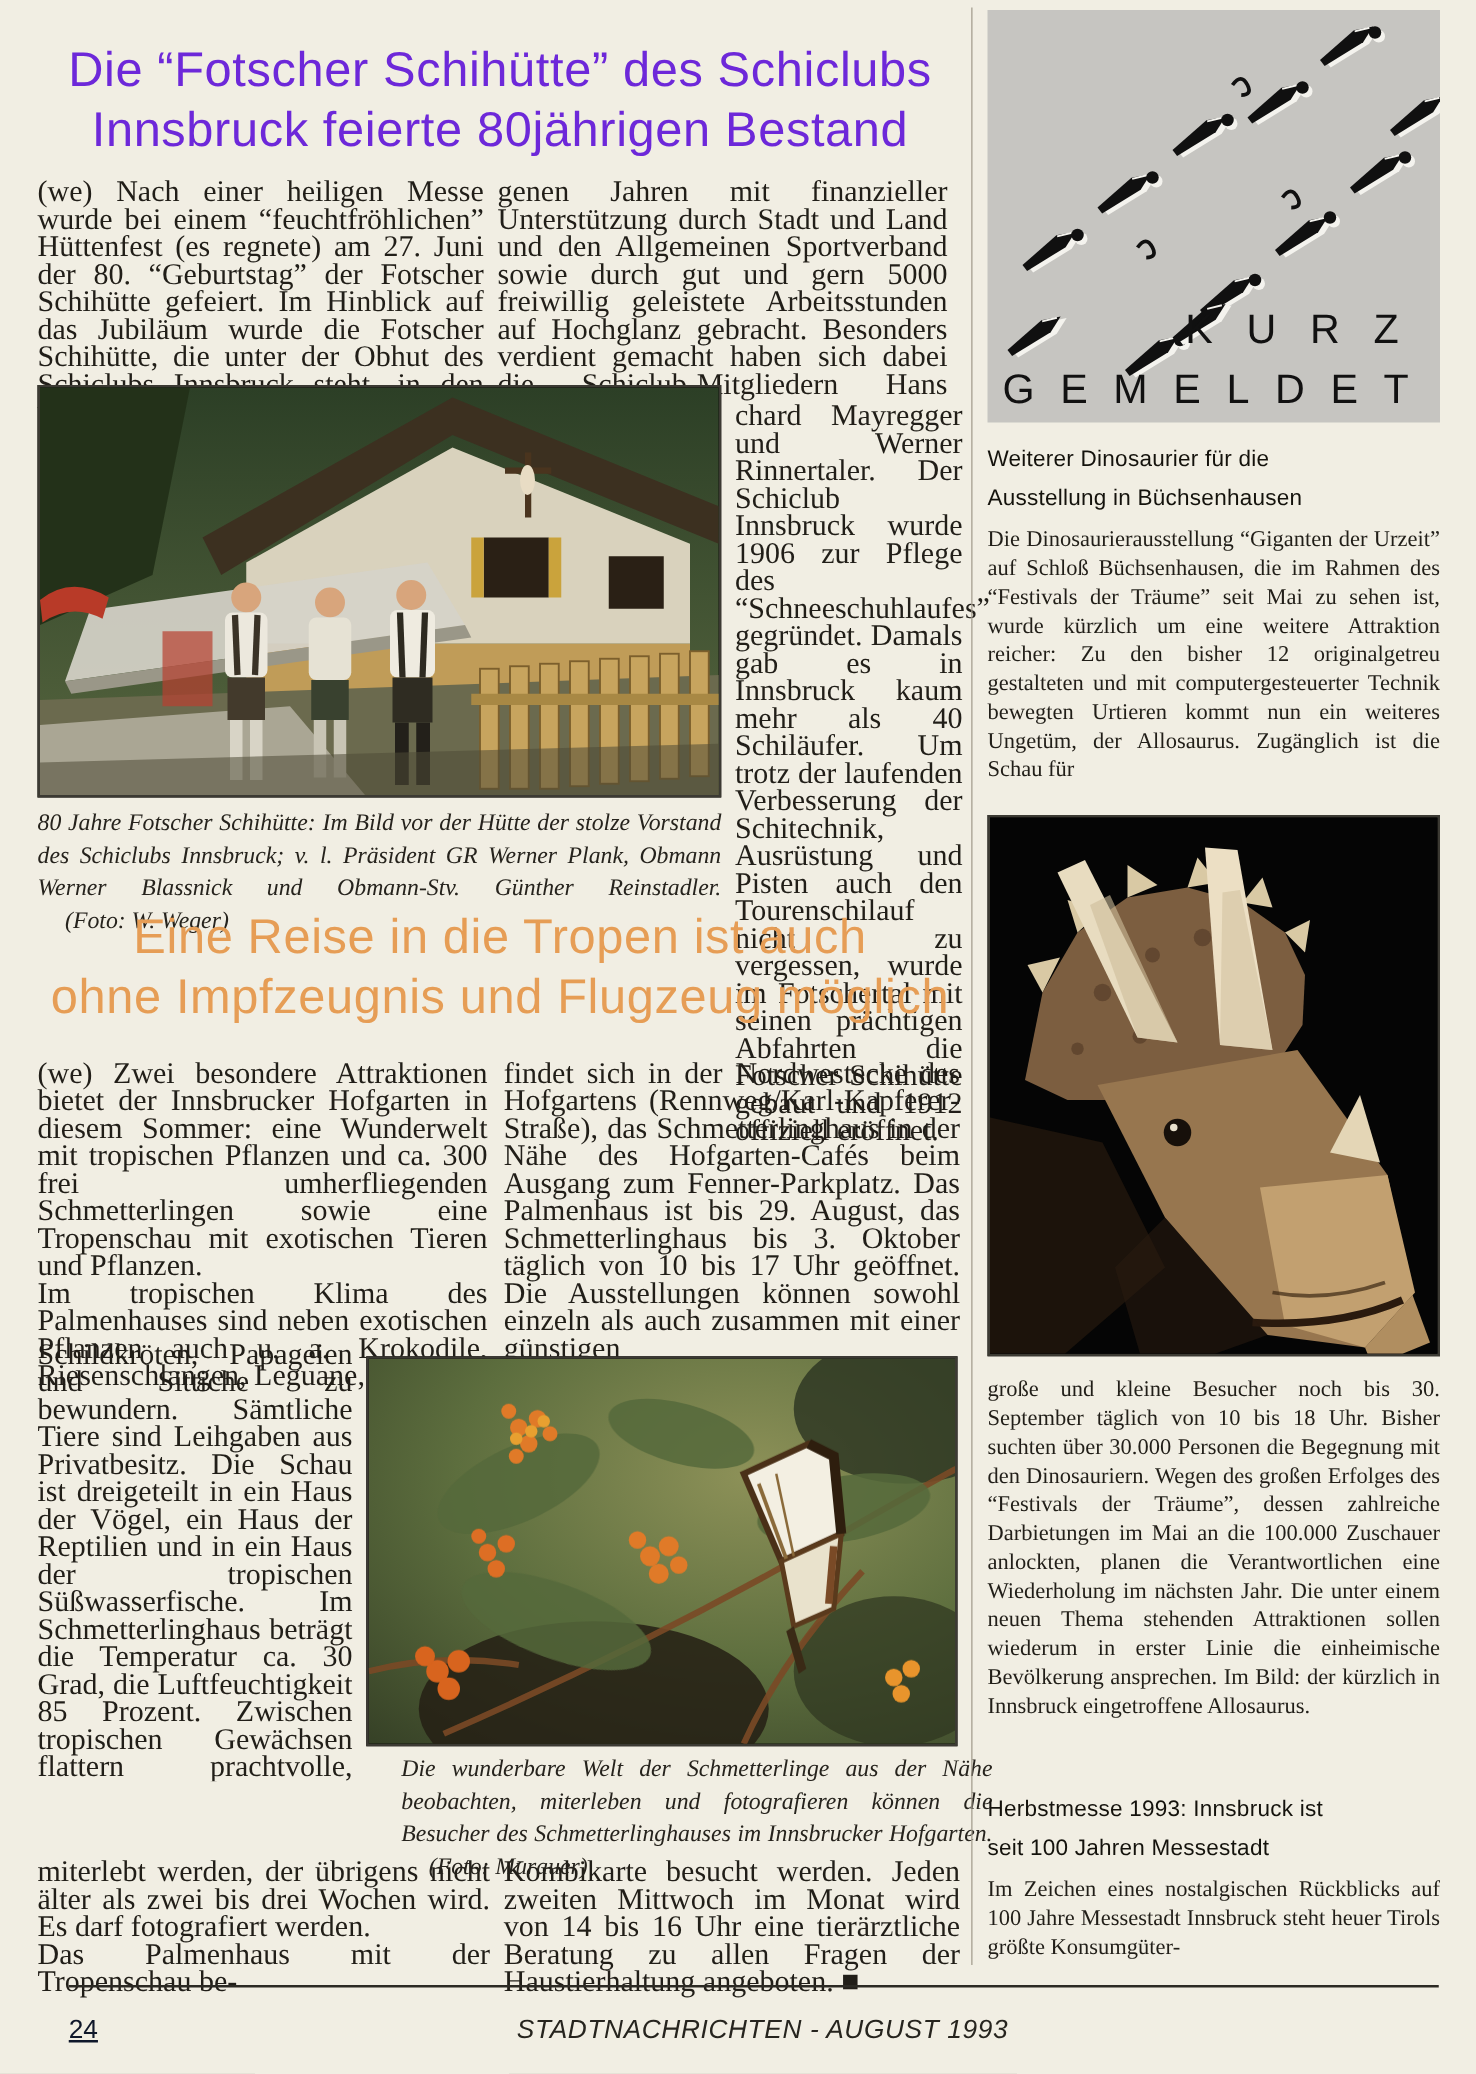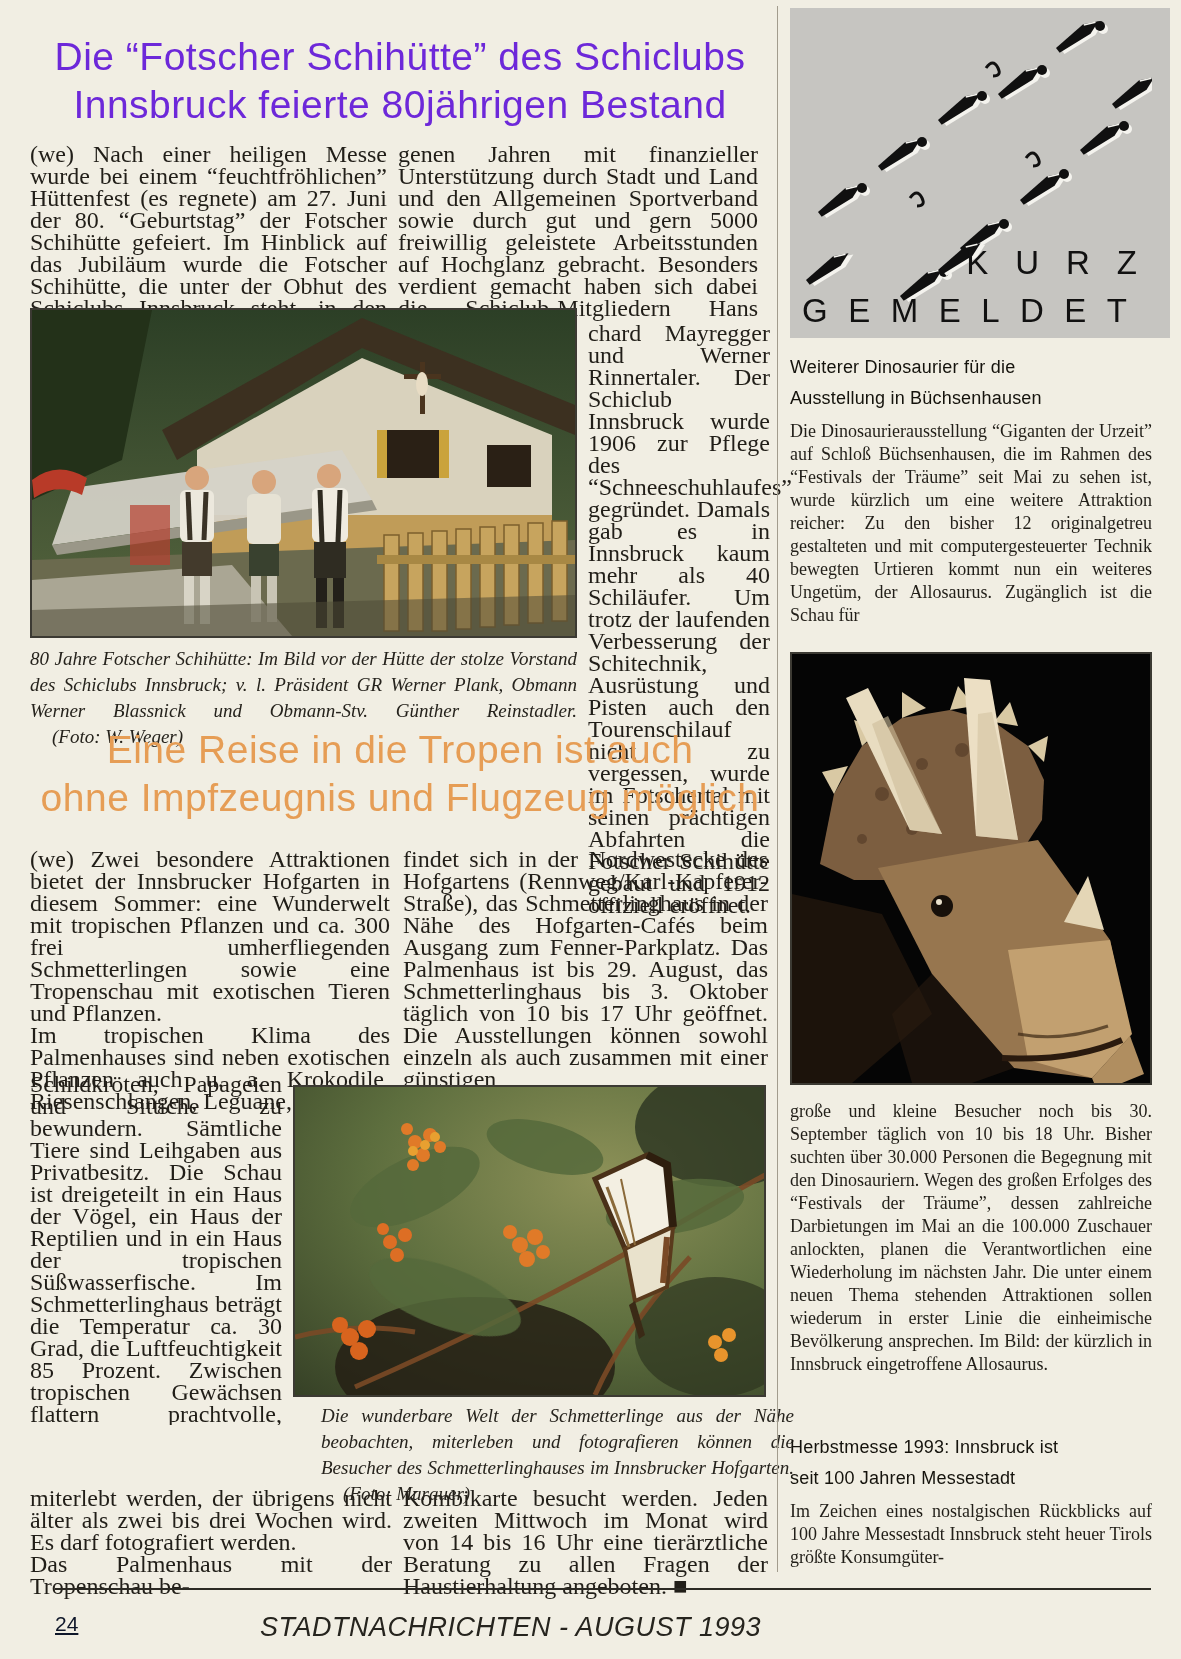--- a/index.html
+++ b/index.html
@@ -23,35 +23,35 @@
   .headline-2{font-size:39px;line-height:48px;color:#e69d55;}
   .caption{
     font-style:italic;font-size:19px;line-height:26px;text-align:justify;color:#26231d;
   }
   .caption .credit{padding-left:22px;white-space:nowrap;}
   .photo-frame{border:2px solid #3c3a33;background:#000;box-sizing:border-box;}
   .rc-headline{
     font-family:"Liberation Sans",sans-serif;font-size:18px;line-height:31px;
     color:#14120c;font-weight:500;letter-spacing:0.2px;
   }
-  .banner{background:#c6c5c1;padding-left:18px;}
+  .banner{background:#c6c5c1;}
   .banner-word{
     position:absolute;font-family:"Liberation Sans",sans-serif;color:#111;
     font-weight:400;
   }
   .banner-kurz{right:0;bottom:56px;font-size:33px;letter-spacing:27px;padding-right:6px;}
   .banner-gemeldet{left:0;bottom:8px;font-size:33px;letter-spacing:20.5px;padding-left:12px;}
   .vrule{width:1px;background:#a29c8d;}
   .footer-rule{height:2px;background:#2c2a24;}
   .footer-num{
     font-family:"Liberation Sans",sans-serif;font-size:21px;color:#0f172a;text-decoration:underline;
   }
   .footer-title{
-    font-family:"Liberation Sans",sans-serif;font-style:italic;font-size:27px;
-    color:#26241e;letter-spacing:0.5px;
+    font-family:"Liberation Sans",sans-serif;font-style:italic;font-size:21px;
+    color:#26241e;text-align:center;letter-spacing:0.5px;
   }
 </style>
 </head>
 <body>
 
 <div class="page">
 
   <div class="abs headline headline-1" style="left:30px;top:33px;width:740px;">
     <div>Die “Fotscher Schihütte” des Schiclubs</div>
     <div>Innsbruck feierte 80jährigen Bestand</div>

